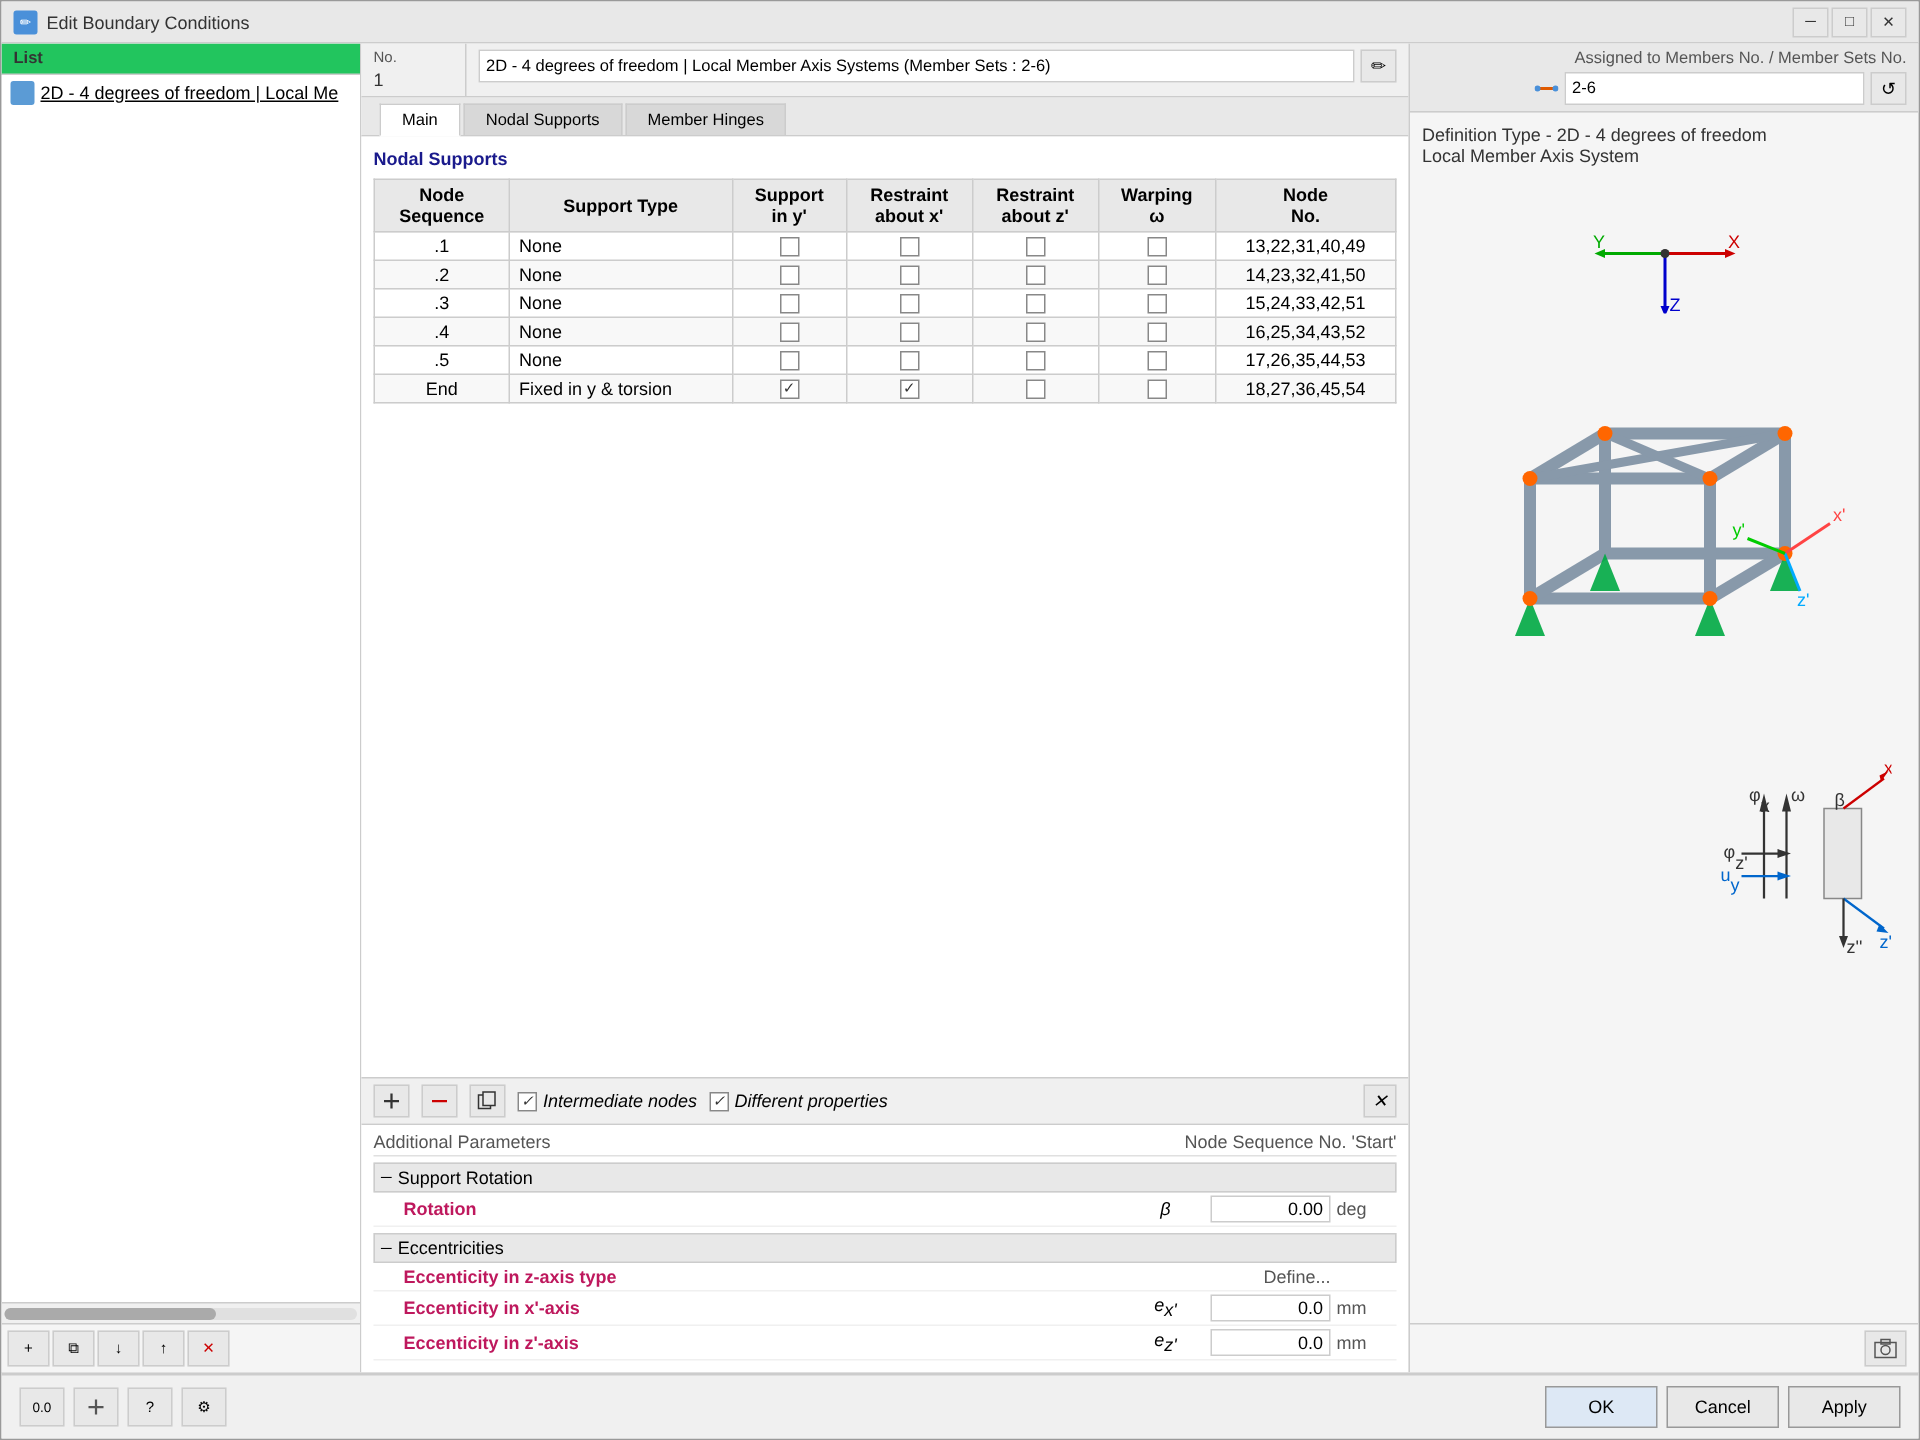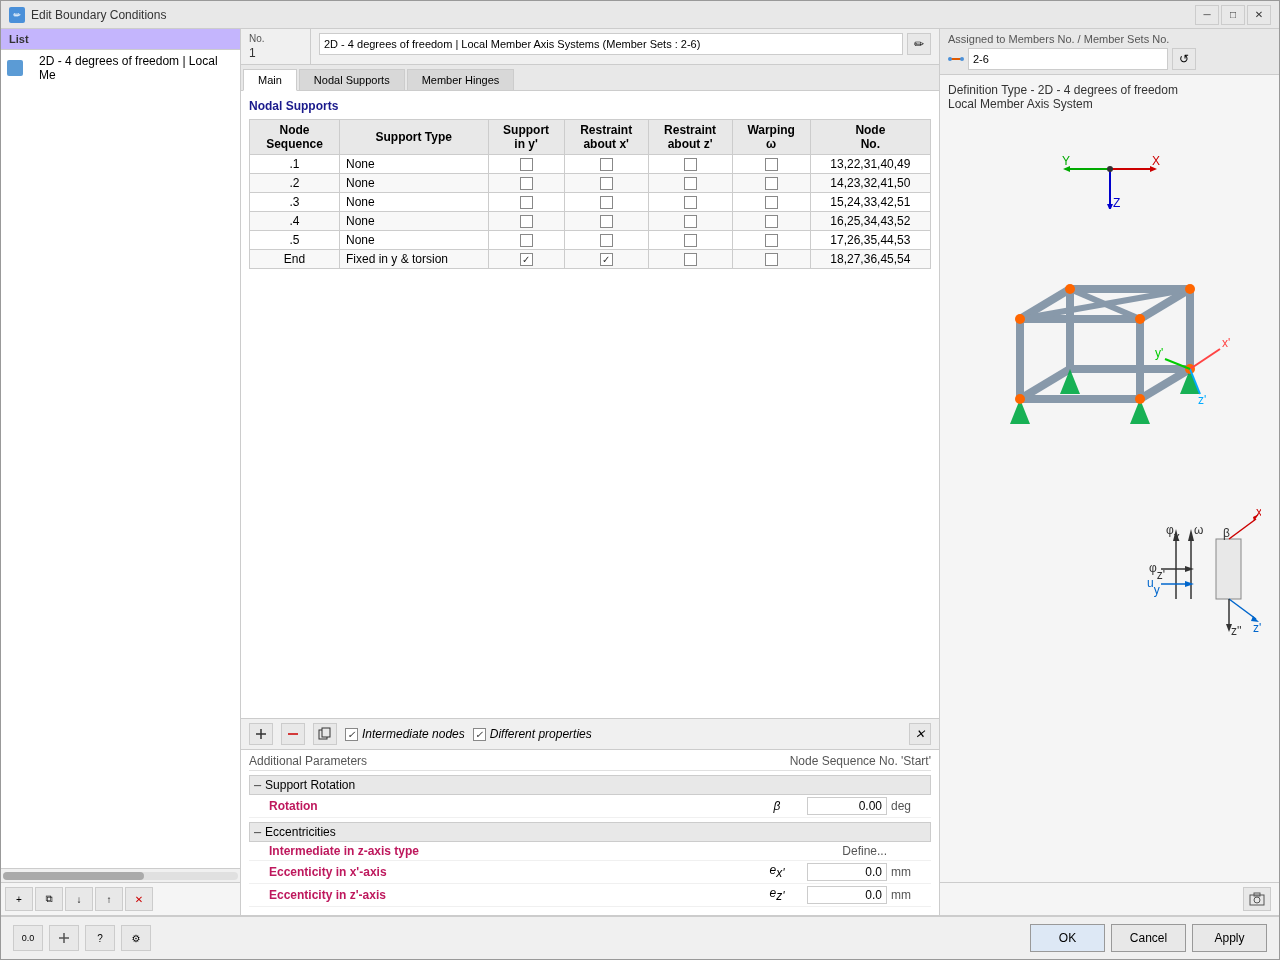--- a/index.html
+++ b/index.html
@@ -11,23 +11,23 @@
     .title-bar-left { display: flex; align-items: center; gap: 6px; }
     .title-icon { width: 16px; height: 16px; background: #4a90d9; border-radius: 2px; display: flex; align-items: center; justify-content: center; color: white; font-size: 9px; }
     .title-text { font-size: 12px; color: #333; }
     .title-controls { display: flex; gap: 2px; }
     .title-btn { width: 24px; height: 20px; background: #e8e8e8; border: 1px solid #ccc; cursor: pointer; display: flex; align-items: center; justify-content: center; font-size: 10px; color: #333; }
     
     .main-content { display: flex; flex: 1; overflow: hidden; }
     
     
     .left-panel { width: 240px; background: #fff; border-right: 1px solid #ccc; display: flex; flex-direction: column; flex-shrink: 0; }
-    .left-panel-header { background: #c4b5fd; border-bottom: 1px solid #ccc; padding: 4px 8px; font-weight: bold; font-size: 11px; color: #333; }
+    .left-panel-header { background: #22c55e; border-bottom: 1px solid #ccc; padding: 4px 8px; font-weight: bold; font-size: 11px; color: #333; }
     .left-panel-content { flex: 1; overflow: auto; }
-    .list-item { display: flex; align-items: center; padding: 4px 6px; gap: 16px; cursor: pointer; }
+    .list-item { display: flex; align-items: center; padding: 4px 6px; gap: 4px; cursor: pointer; text-decoration: underline; }
     .list-item-icon { width: 16px; height: 16px; background: #5b9bd5; border-radius: 2px; flex-shrink: 0; }
     .left-panel-footer { border-top: 1px solid #ccc; padding: 4px; display: flex; gap: 2px; background: #f5f5f5; }
     .footer-btn { width: 28px; height: 24px; background: #e8e8e8; border: 1px solid #ccc; cursor: pointer; display: flex; align-items: center; justify-content: center; font-size: 10px; }
     .footer-btn.delete { color: #cc0000; }
     .scrollbar-h { height: 14px; background: #f0f0f0; border-top: 1px solid #ccc; display: flex; align-items: center; }
     .scrollbar-track { flex: 1; height: 8px; background: #e0e0e0; margin: 0 2px; border-radius: 4px; position: relative; }
     .scrollbar-thumb { position: absolute; left: 0; width: 60%; height: 100%; background: #aaa; border-radius: 4px; }
     
     
     .center-panel { flex: 1; display: flex; flex-direction: column; background: #f5f5f5; }
@@ -37,21 +37,21 @@
     .field-group { display: flex; flex-direction: column; padding: 4px 8px; }
     .field-label { font-size: 10px; color: #555; margin-bottom: 2px; }
     .field-value { font-size: 12px; color: #333; }
     .no-group { width: 70px; border-right: 1px solid #ccc; }
     .name-group { flex: 1; }
     .name-input-row { display: flex; align-items: center; gap: 4px; }
     .name-input { flex: 1; height: 22px; border: 1px solid #ccc; background: #fff; padding: 0 4px; font-size: 11px; }
     .edit-btn { width: 24px; height: 22px; background: #e8e8e8; border: 1px solid #ccc; cursor: pointer; display: flex; align-items: center; justify-content: center; }
     
     
-    .tabs { display: flex; border-bottom: 1px solid #ccc; background: #e8e8e8; padding-top: 4px; padding-left: 2px; gap: 2px; }
+    .tabs { display: flex; border-bottom: 1px solid #ccc; background: #e8e8e8; padding-top: 4px; padding-left: 12px; gap: 2px; }
     .tab { padding: 4px 14px; border: 1px solid #ccc; border-bottom: none; cursor: pointer; background: #d8d8d8; font-size: 11px; }
     .tab.active { background: #fff; border-bottom: 1px solid #fff; margin-bottom: -1px; z-index: 1; }
     
     
     .panel-content { flex: 1; overflow: auto; background: #fff; padding: 8px; }
     
     .section-title { font-size: 12px; color: #1a1a8c; font-weight: bold; margin-bottom: 6px; }
     
     
     .support-table { width: 100%; border-collapse: collapse; font-size: 11px; }
@@ -385,21 +385,21 @@
             <span class="param-unit">deg</span>
           </div>
         </div>
 
         <div class="param-section">
           <div class="param-section-header">
             <span class="collapse-icon">─</span>
             <span>Eccentricities</span>
           </div>
           <div class="param-row">
-            <span class="param-name">Intermediate in z-axis type</span>
+            <span class="param-name">Eccenticity in z-axis type</span>
             <span class="param-symbol"></span>
             <span style="width:80px; text-align:right; color:#555;">Define...</span>
             <span class="param-unit"></span>
           </div>
           <div class="param-row">
             <span class="param-name">Eccenticity in x'-axis</span>
             <span class="param-symbol"><i>e<sub>x'</sub></i></span>
             <input class="param-value" type="text" value="0.0" style="">
             <span class="param-unit">mm</span>
           </div>
@@ -409,21 +409,21 @@
             <input class="param-value" type="text" value="0.0" style="">
             <span class="param-unit">mm</span>
           </div>
         </div>
       </div>
     </div>
 
     <div class="right-panel">
 
       <div class="right-panel-header">
-        <div style="display:flex; flex-direction:column; gap:3px; width:100%;">
+        <div style="display:flex; flex-direction:column; gap:3px; width:100%;align-items:flex-end;">
           <span class="assigned-label">Assigned to Members No. / Member Sets No.</span>
           <div class="assigned-value">
             <svg width="16" height="16" viewBox="0 0 16 16">
               <line x1="2" y1="8" x2="14" y2="8" stroke="#e05a00" stroke-width="2"></line>
               <circle cx="2" cy="8" r="2" fill="#4a90d9"></circle>
               <circle cx="14" cy="8" r="2" fill="#4a90d9"></circle>
             </svg>
             <input class="assigned-input" type="text" value="2-6" style="">
             <button class="edit-btn">↺</button>
           </div>

